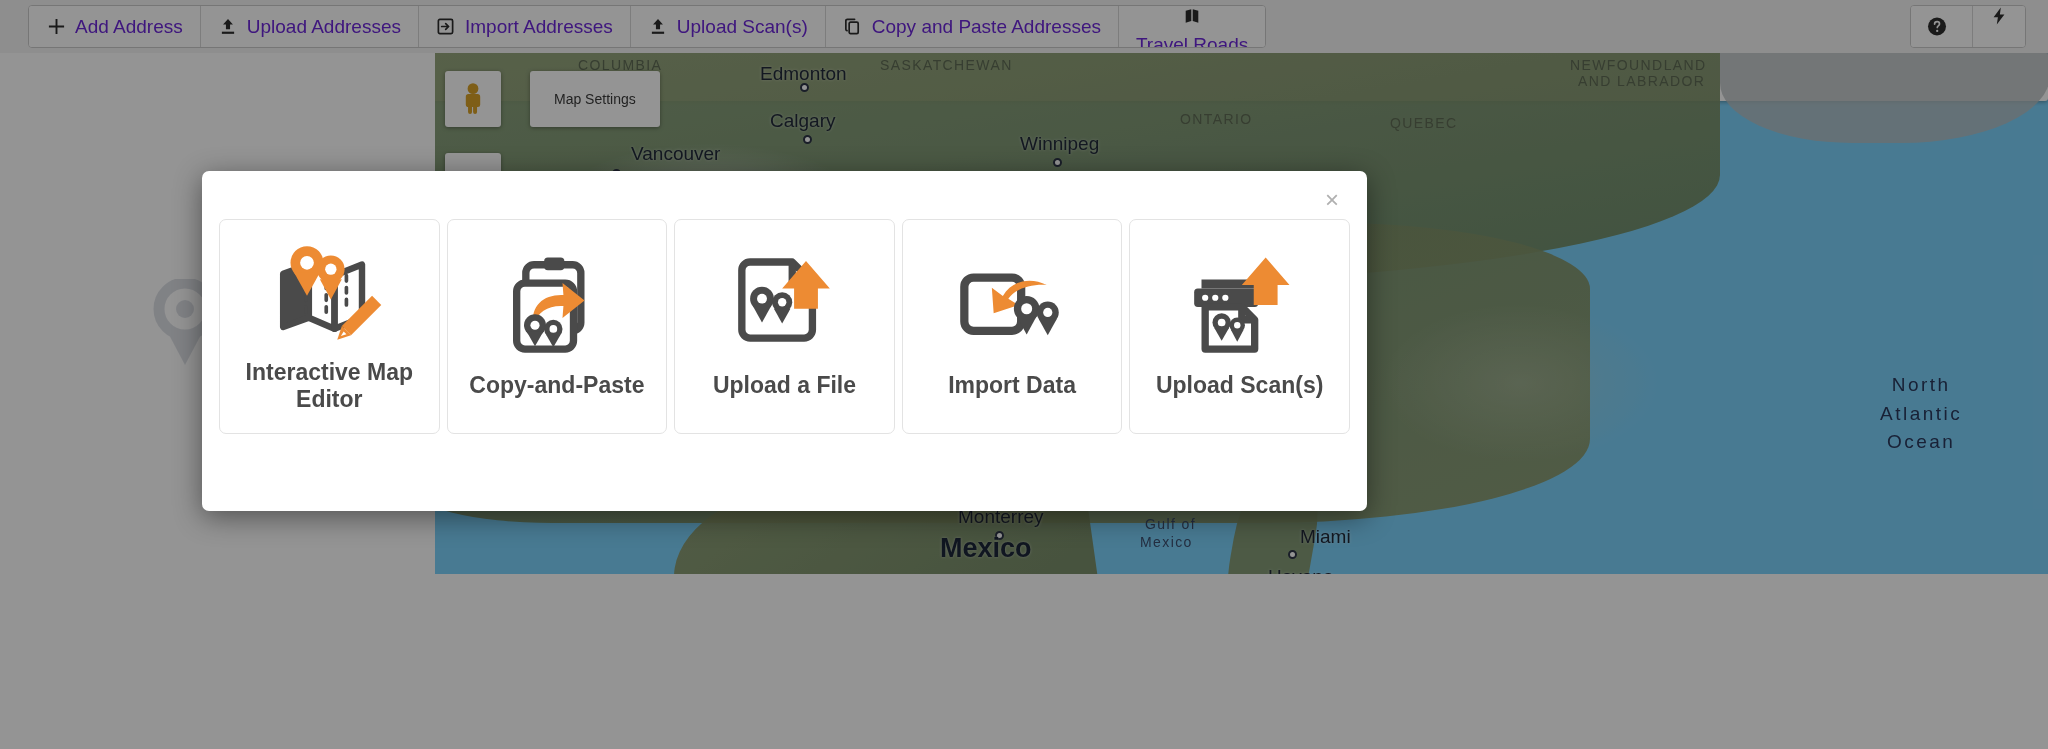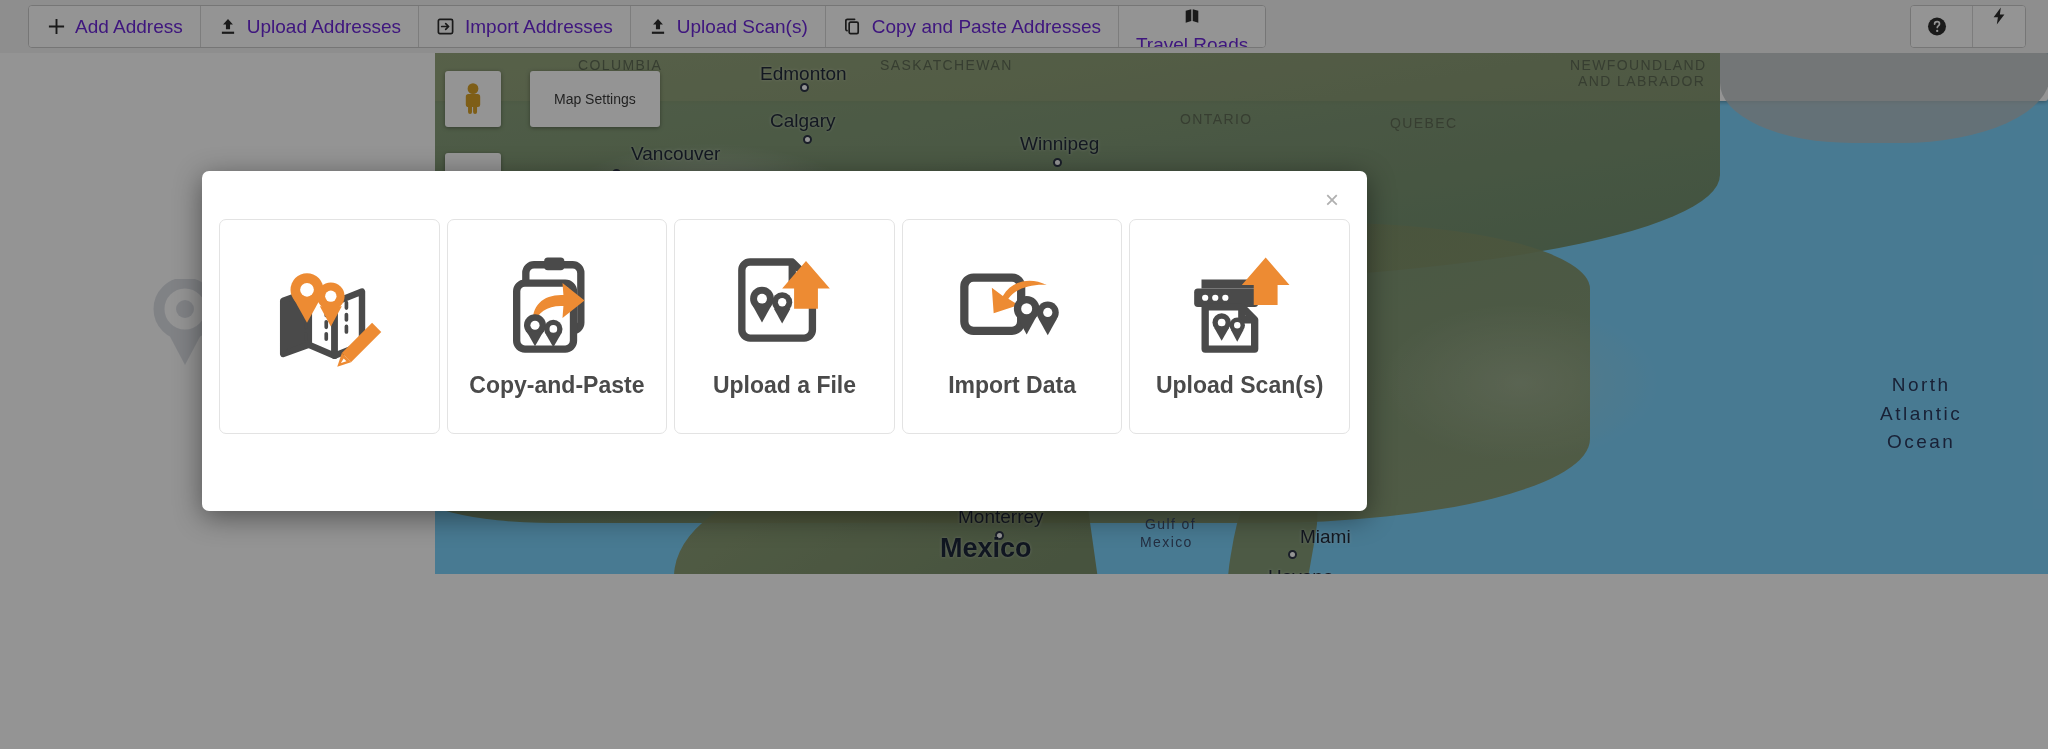--- a/index.html
+++ b/index.html
@@ -555,20 +555,21 @@
             </g>
             <circle cx="62" cy="29" r="6.2" fill="#FFFFFF"></circle>
 
             <g>
               <path d="M107 58 117 68 84 101 74 91z" fill="#ED8B33"></path>
               <path d="M74 91 84 101 69 106z" fill="#ED8B33"></path>
               <path d="M76 97 79 100 73 102z" fill="#FFFFFF"></path>
             </g>
           </svg>
         </div>
+        <div class="card-label">Interactive Map Editor</div>
       </div>
 
       <div class="card">
         <div class="card-icon">
           <svg viewBox="0 0 120 110">
 
             <rect x="26" y="10" width="60" height="72" rx="9" fill="none" stroke="#4A4A4A" stroke-width="8"></rect>
             <rect x="46" y="2" width="22" height="14" rx="4" fill="#4A4A4A"></rect>
 
             <rect x="16" y="30" width="62" height="72" rx="9" fill="#FFFFFF" stroke="#4A4A4A" stroke-width="8"></rect>

